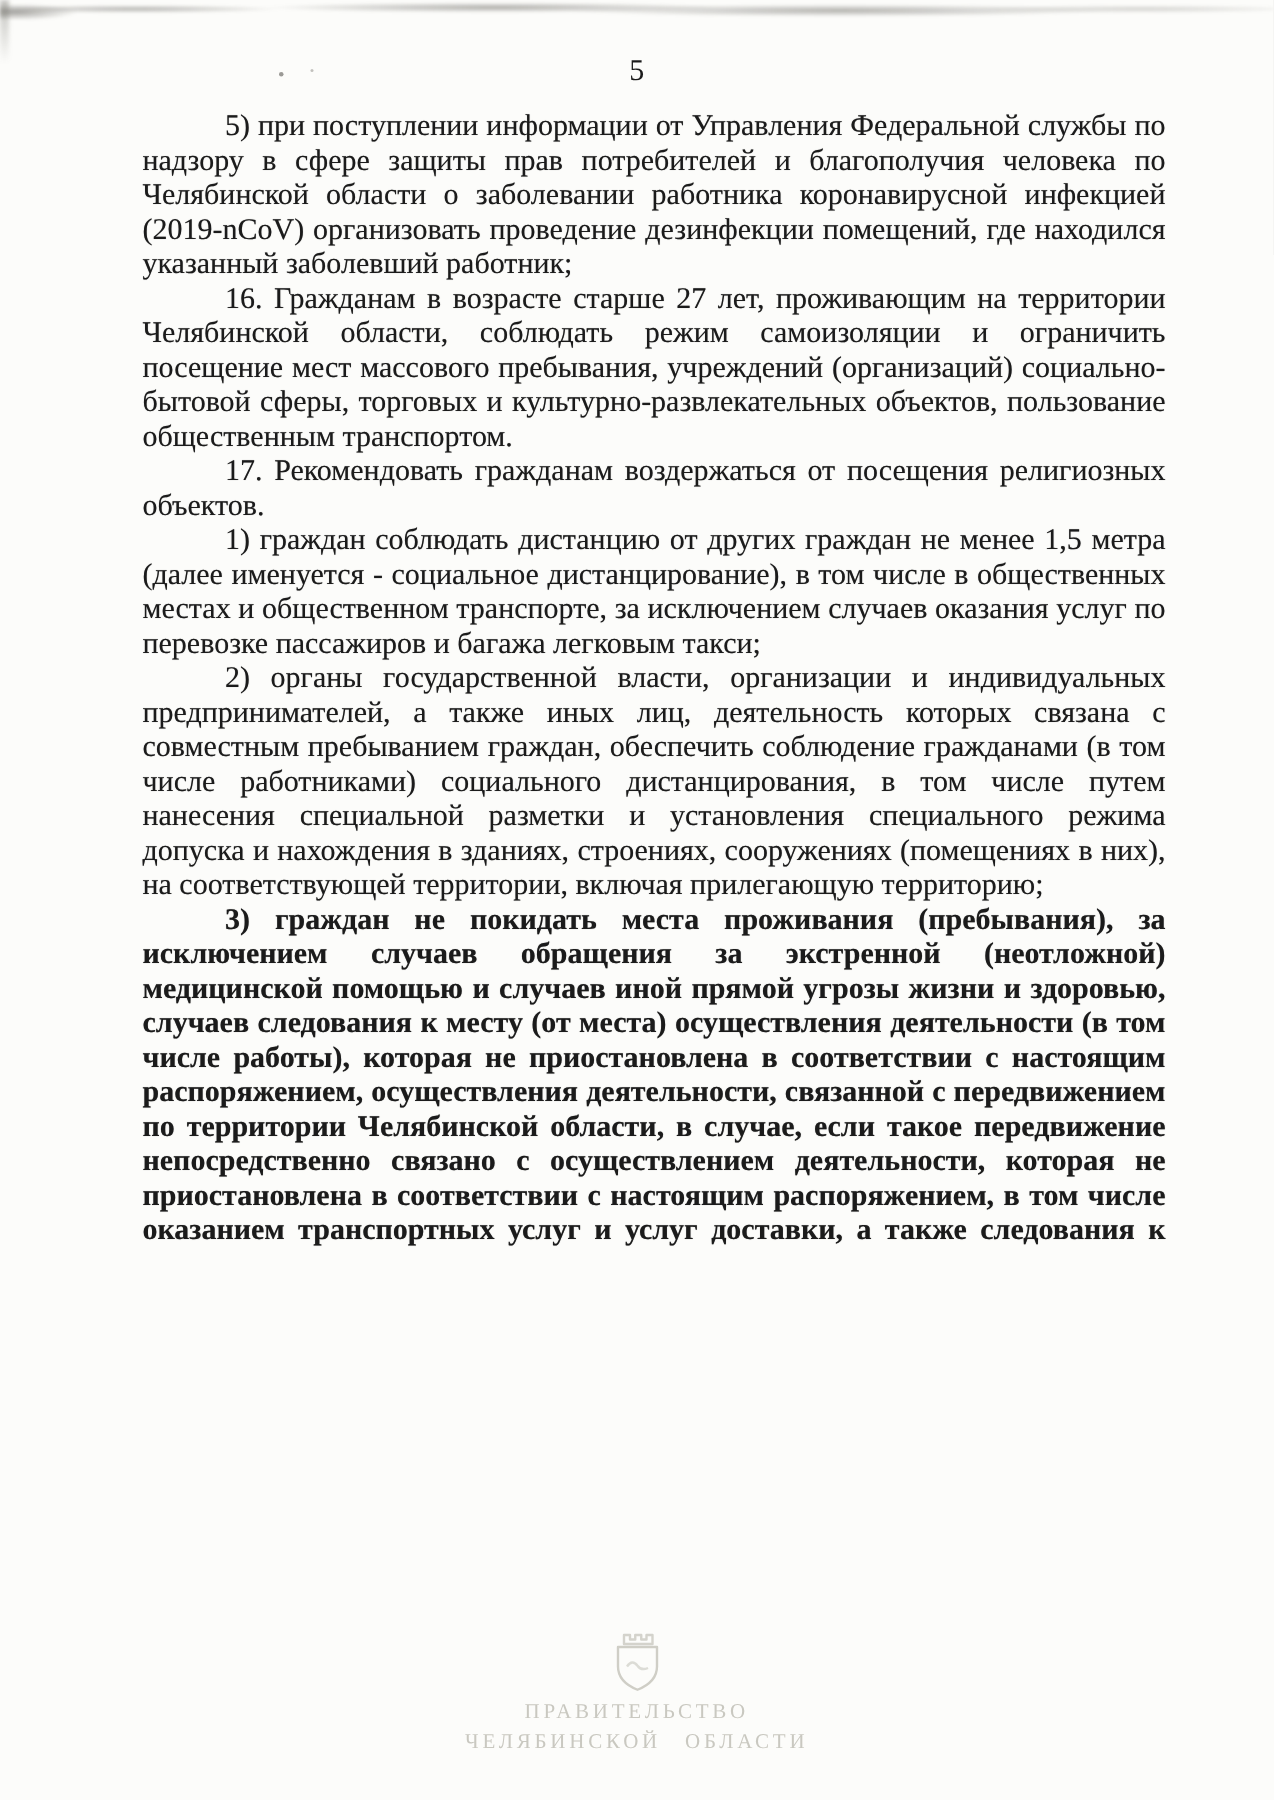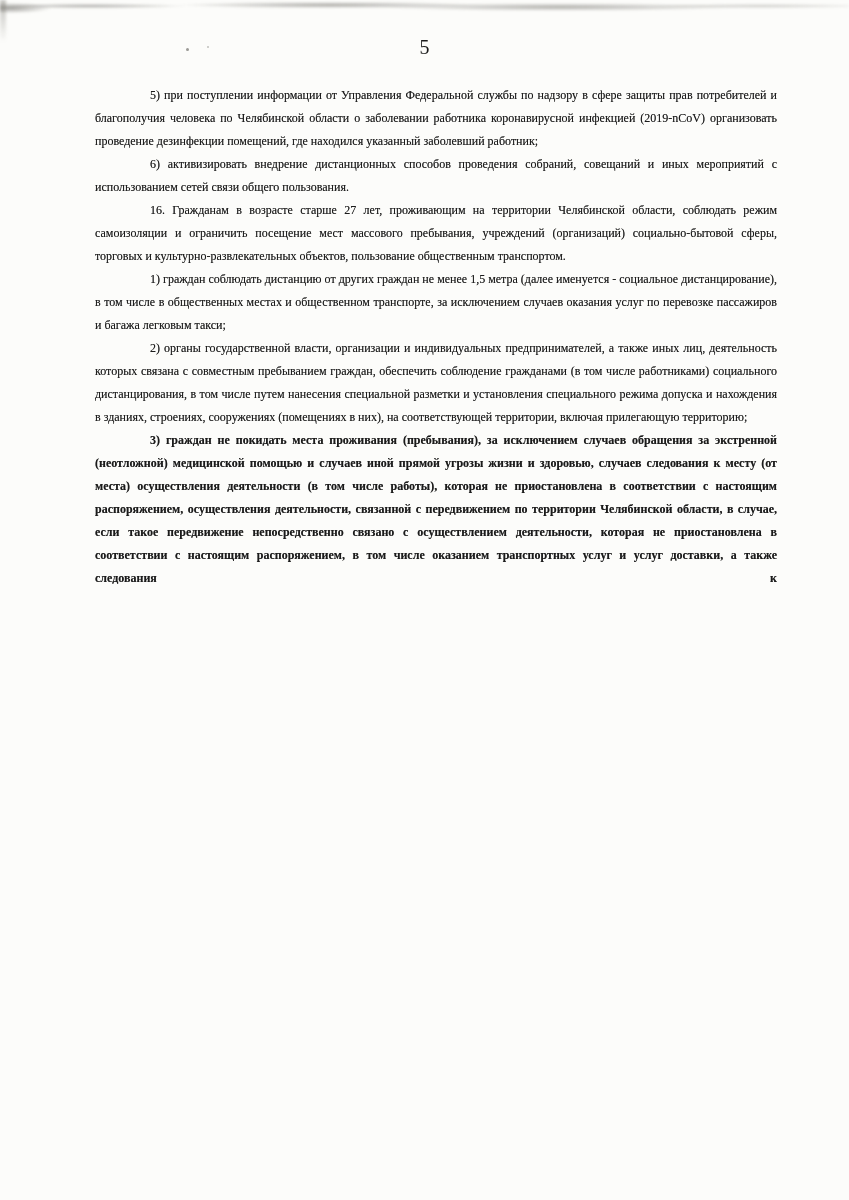--- a/index.html
+++ b/index.html
@@ -44,23 +44,23 @@
 
   .page-number {
     position: absolute;
     top: 36px; left: 0; width: 100%;
     text-align: center;
     font-size: 20px;
   }
 
   .doc-body {
     position: absolute;
-    left: 95px; top: 84px;
+    left: 95px; top: 73px;
     width: 682px;
-    font-size: 12px;
+    font-size: 20px;
     line-height: 23px;
     text-align: justify;
     z-index: 2;
     text-shadow: 0 0 0.5px rgba(25,25,25,.55);
   }
   .doc-body p {
     margin: 0;
     text-indent: 55px;
   }
   .doc-body p.stretch-last {
@@ -91,23 +91,34 @@
 
 <div class="page">
 
   <div class="top-smudge"></div>
   <div class="corner-shade"></div>
   <div class="speck s1"></div>
   <div class="speck s2"></div>
 
   <div class="page-number">5</div>
 
+  <div class="watermark">
+    <svg width="40" height="46" viewBox="0 0 40 46">
+      <g fill="none" stroke="#cfcec6" stroke-width="1.6" stroke-linejoin="round">
+        <path d="M11 12 v-6 h4 v3 h3.5 v-3 h4 v3 H26 v-3 h4 v6 z" opacity="0.9"></path>
+        <path d="M7 14 h26 v13 c0 9 -8 13.5 -13 15.5 c-5 -2 -13 -6.5 -13 -15.5 z"></path>
+        <path d="M13 27 q3.5 -5 7 -0.5 q2.5 3.5 7 1.5" opacity="0.7"></path>
+      </g>
+    </svg>
+    <div class="wm-line">ПРАВИТЕЛЬСТВО</div>
+    <div class="wm-line">ЧЕЛЯБИНСКОЙ ОБЛАСТИ</div>
+  </div>
 
   <main class="doc-body">
     <p>5) при поступлении информации от Управления Федеральной службы по надзору в сфере защиты прав потребителей и благополучия человека по Челябинской области о заболевании работника коронавирусной инфекцией (2019-nCoV) организовать проведение дезинфекции помещений, где находился указанный заболевший работник;</p>
-    <p>6) активизировать внедрение дистанционных способов проведения собраний, совещаний и иных мероприятий с использованием сетей связи общего пользования.</p>
     <p>16. Гражданам в возрасте старше 27 лет, проживающим на территории Челябинской области, соблюдать режим самоизоляции и ограничить посещение мест массового пребывания, учреждений (организаций) социально-бытовой сферы, торговых и культурно-развлекательных объектов, пользование общественным транспортом.</p>
+    <p>17. Рекомендовать гражданам воздержаться от посещения религиозных объектов.</p>
     <p>1) граждан соблюдать дистанцию от других граждан не менее 1,5 метра (далее именуется - социальное дистанцирование), в том числе в общественных местах и общественном транспорте, за исключением случаев оказания услуг по перевозке пассажиров и багажа легковым такси;</p>
     <p>2) органы государственной власти, организации и индивидуальных предпринимателей, а также иных лиц, деятельность которых связана с совместным пребыванием граждан, обеспечить соблюдение гражданами (в том числе работниками) социального дистанцирования, в том числе путем нанесения специальной разметки и установления специального режима допуска и нахождения в зданиях, строениях, сооружениях (помещениях в них), на соответствующей территории, включая прилегающую территорию;</p>
     <p class="stretch-last">3) граждан не покидать места проживания (пребывания), за исключением случаев обращения за экстренной (неотложной) медицинской помощью и случаев иной прямой угрозы жизни и здоровью, случаев следования к месту (от места) осуществления деятельности (в том числе работы), которая не приостановлена в соответствии с настоящим распоряжением, осуществления деятельности, связанной с передвижением по территории Челябинской области, в случае, если такое передвижение непосредственно связано с осуществлением деятельности, которая не приостановлена в соответствии с настоящим распоряжением, в том числе оказанием транспортных услуг и услуг доставки, а также следования к</p>
   </main>
 
 </div>
 
 </body></html>

